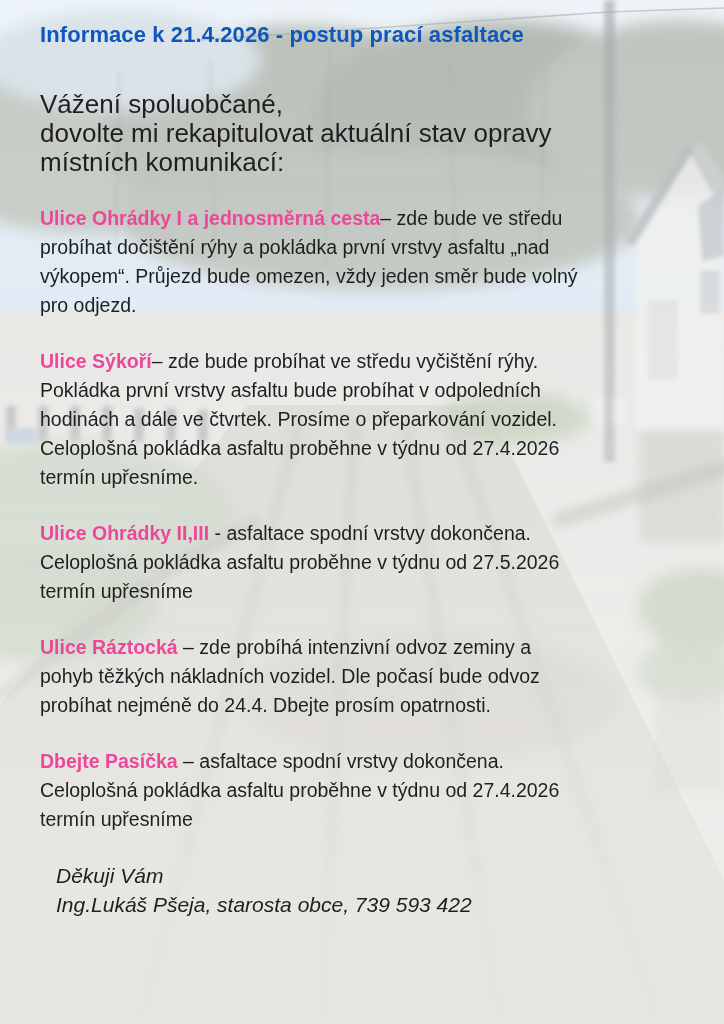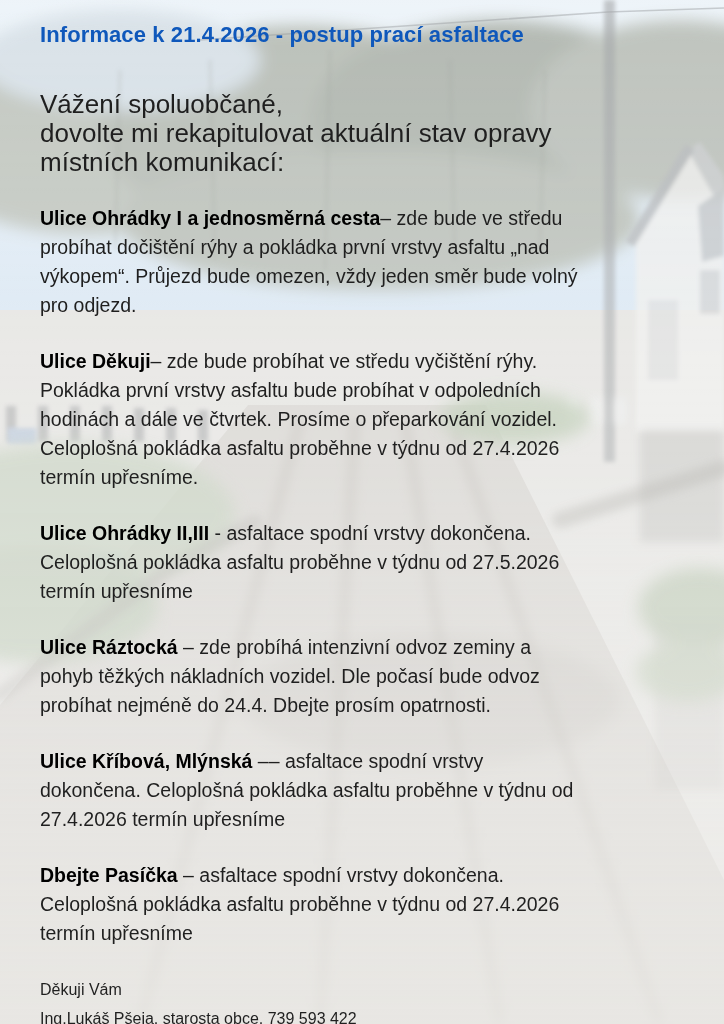--- a/index.html
+++ b/index.html
@@ -14,22 +14,22 @@
     position:absolute;left:40px;top:22px;right:22px;
     color:#1f1f1f;
   }
   .title{
     margin:0 0 42px 0;
     font-size:22px;line-height:26px;font-weight:700;color:#0f58bb;
     letter-spacing:.1px;
   }
   .intro{margin:0 0 27px 0;font-size:26px;line-height:29px;max-width:660px;}
   .para{margin:0 0 27px 0;font-size:19.5px;line-height:29px;max-width:645px;}
-  .street{color:#000000;font-weight:700;}
-  .footer{margin:0;font-size:16px;line-height:29px;max-width:660px;}
+  .street{color:#ec4899;font-weight:700;}
+  .footer{margin:16px;font-size:21px;line-height:29px;max-width:660px;font-style:italic;}
 </style>
 </head>
 <body>
 
 <div class="page">
 
   <svg class="bg" viewBox="0 0 724 1024" preserveAspectRatio="none" aria-hidden="true">
     <defs>
       <filter id="b8" x="-40%" y="-40%" width="180%" height="180%">
           <feGaussianBlur stdDeviation="8"></feGaussianBlur>
@@ -134,28 +134,27 @@
 
     <h1 class="title">Informace k 21.4.2026 - postup prací asfaltace</h1>
 
     <p class="intro">
       <span>Vážení spoluobčané,</span><br>
       <span>dovolte mi rekapitulovat aktuální stav opravy místních komunikací:</span>
     </p>
 
     <p class="para"><span class="street">Ulice Ohrádky I a jednosměrná cesta</span><span>– zde bude ve středu probíhat dočištění rýhy a pokládka první vrstvy asfaltu „nad výkopem“. Průjezd bude omezen, vždy jeden směr bude volný pro odjezd.</span></p>
 
-    <p class="para"><span class="street">Ulice Děkuji</span><span>– zde bude probíhat ve středu vyčištění rýhy. Pokládka první vrstvy asfaltu bude probíhat v odpoledních hodinách a dále ve čtvrtek. Prosíme o přeparkování vozidel. Celoplošná pokládka asfaltu proběhne v týdnu od 27.4.2026 termín upřesníme.</span></p>
+    <p class="para"><span class="street">Ulice Sýkoří</span><span>– zde bude probíhat ve středu vyčištění rýhy. Pokládka první vrstvy asfaltu bude probíhat v odpoledních hodinách a dále ve čtvrtek. Prosíme o přeparkování vozidel. Celoplošná pokládka asfaltu proběhne v týdnu od 27.4.2026 termín upřesníme.</span></p>
 
     <p class="para"><span class="street">Ulice Ohrádky II,III</span><span> - asfaltace spodní vrstvy dokončena. Celoplošná pokládka asfaltu proběhne v týdnu od 27.5.2026 termín upřesníme</span></p>
 
     <p class="para"><span class="street">Ulice Ráztocká</span><span> – zde probíhá intenzivní odvoz zeminy a pohyb těžkých nákladních vozidel. Dle počasí bude odvoz probíhat nejméně do 24.4. Dbejte prosím opatrnosti.</span></p>
 
 
-    <p class="para"><span class="street">Ulice Kříbová, Mlýnská</span><span> –– asfaltace spodní vrstvy dokončena. Celoplošná pokládka asfaltu proběhne v týdnu od 27.4.2026 termín upřesníme</span></p>
 
     <p class="para"><span class="street">Dbejte Pasíčka</span><span> – asfaltace spodní vrstvy dokončena. Celoplošná pokládka asfaltu proběhne v týdnu od 27.4.2026 termín upřesníme</span></p>
 
     <p class="footer">
       <span>Děkuji Vám</span><br>
       <span>Ing.Lukáš Pšeja, starosta obce, 739 593 422</span>
     </p>
 
   </div>
 </div>

